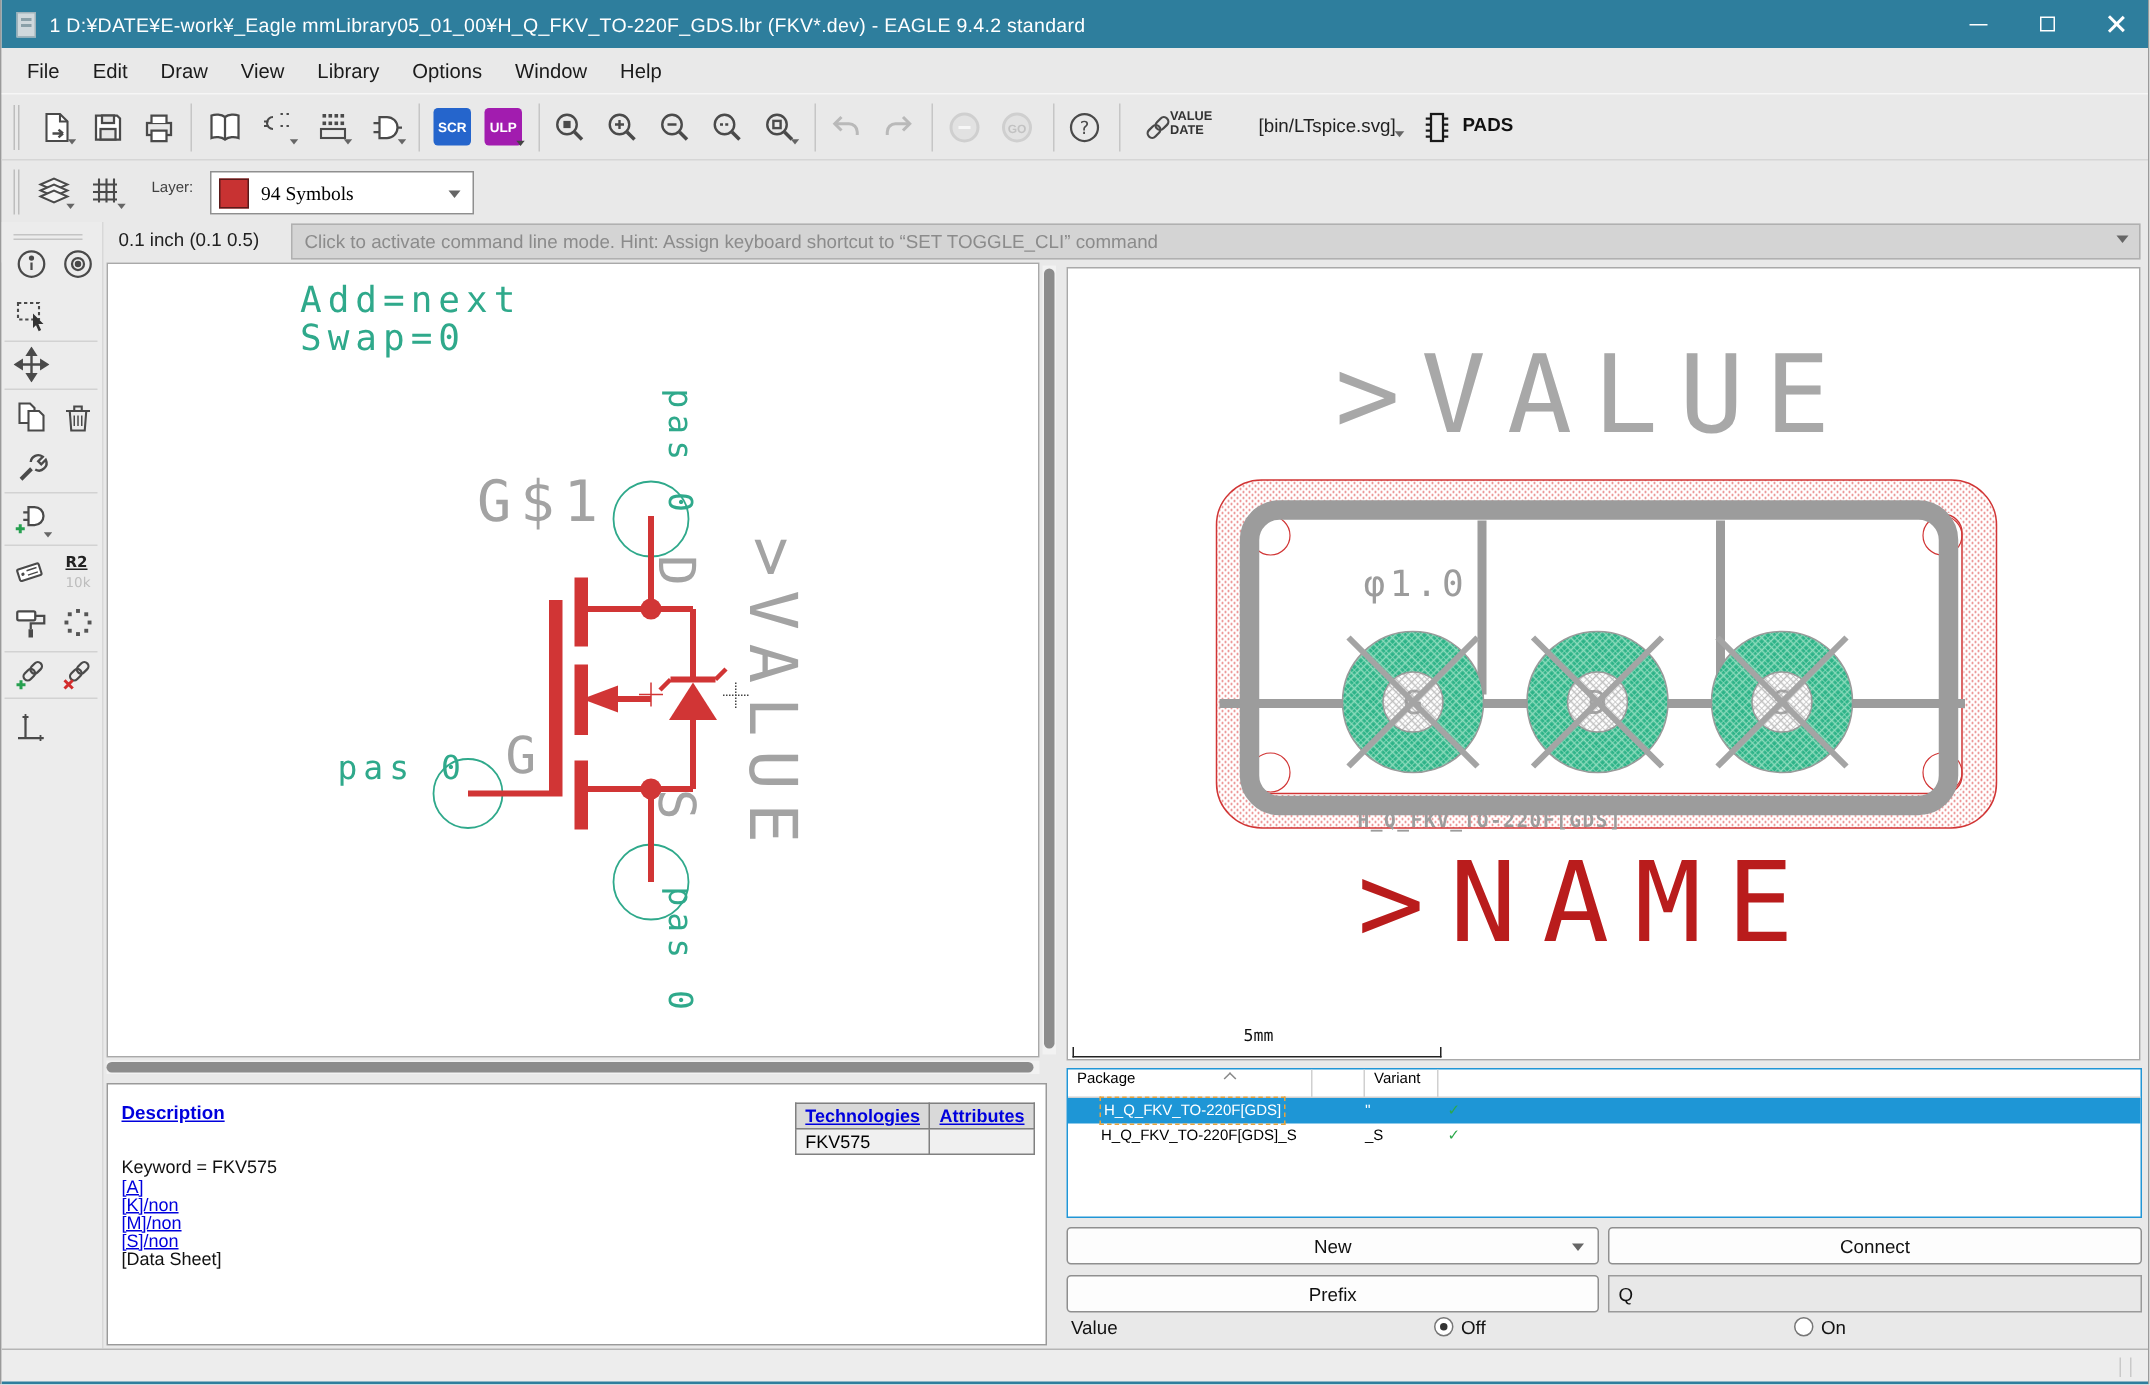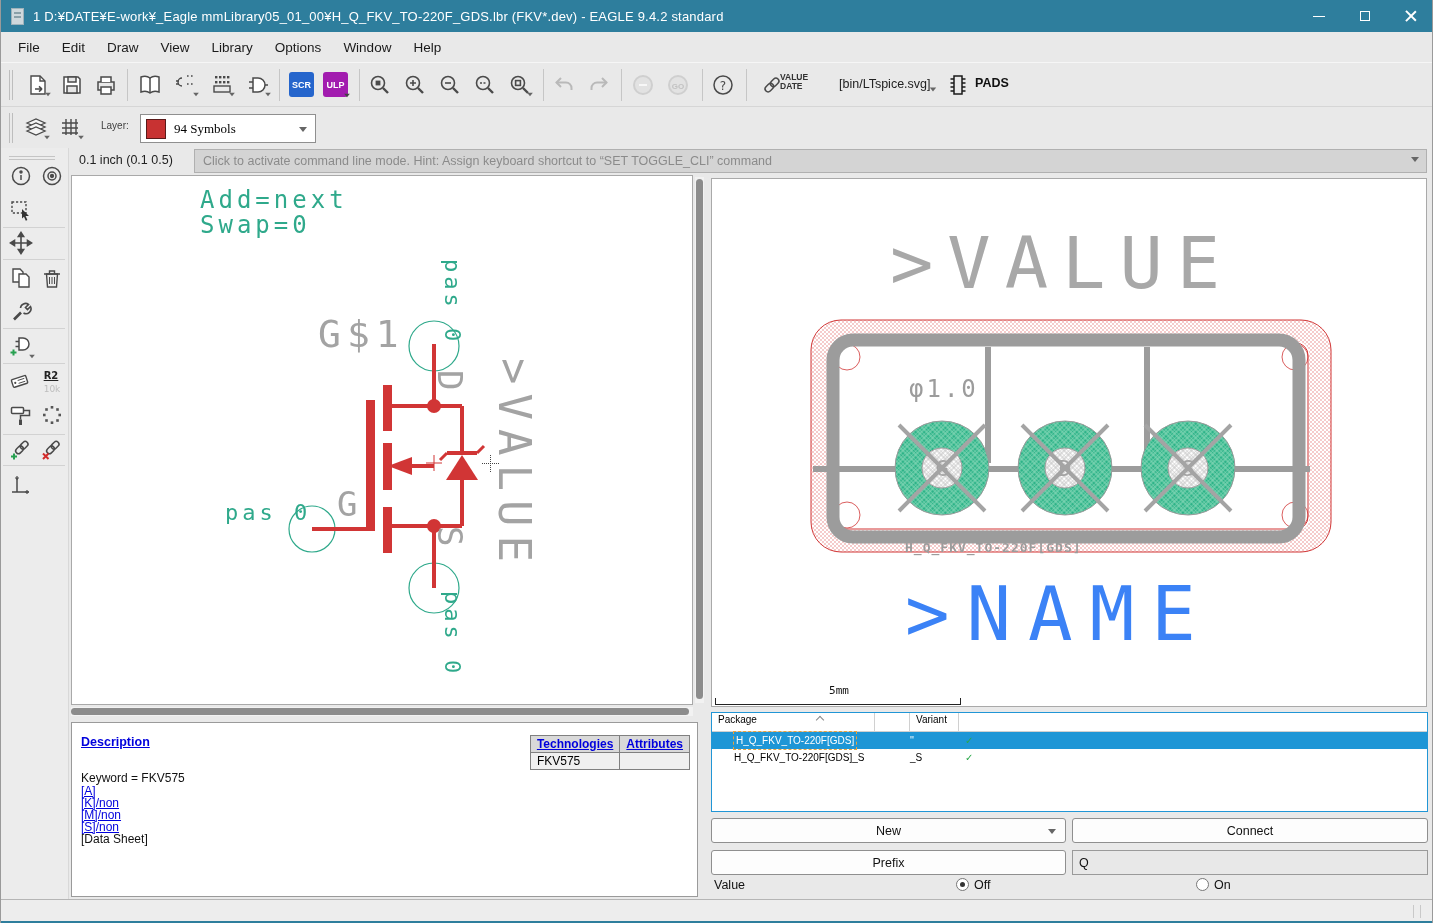--- a/index.html
+++ b/index.html
@@ -557,21 +557,21 @@
       </g>
       <g>
         <circle cx="476" cy="289" r="33.5" fill="none" stroke="url(#gpad)" stroke-width="27"></circle>
         <circle cx="476" cy="289" r="20" fill="url(#hpad)" stroke="#9a9a9a" stroke-width="1"></circle>
         <circle cx="476" cy="289" r="47" fill="none" stroke="#9a9a9a" stroke-width="1"></circle>
         <text x="476" y="297" text-anchor="middle" font-size="22" fill="#8f8f8f" opacity="0.75" font-family="DejaVu Sans Mono">S</text>
         <path d="M433 246l86 86M519 246l-86 86" stroke="#a4a4a4" stroke-width="4" fill="none"></path>
       </g>
     </svg>
     <span class="abs mono gray-txt" style="left:178px;top:42px;font-size:72px;letter-spacing:14px;color:#a8a8a8">&gt;VALUE</span>
-    <span class="abs mono gray-txt" style="left:193px;top:392px;font-size:74px;letter-spacing:17px;color:#3b82f6">&gt;NAME</span>
+    <span class="abs mono gray-txt" style="left:193px;top:380px;font-size:74px;letter-spacing:17px;color:#b91c1c">&gt;NAME</span>
     <span class="abs mono" style="left:197px;top:196px;font-size:24px;letter-spacing:3px;color:#9c9c9c">φ1.0</span>
     <span class="abs mono" style="left:193px;top:361px;font-size:13px;font-weight:bold;letter-spacing:1px;color:#9c9c9c">H_Q_FKV_TO-220F[GDS]</span>
     <div class="ruler">
       <span class="lbl" style="top:0">5mm</span>
       <span class="line"></span>
       <span class="lbl" style="top:21px">0.2in</span>
 
     </div>
   </div>
 

